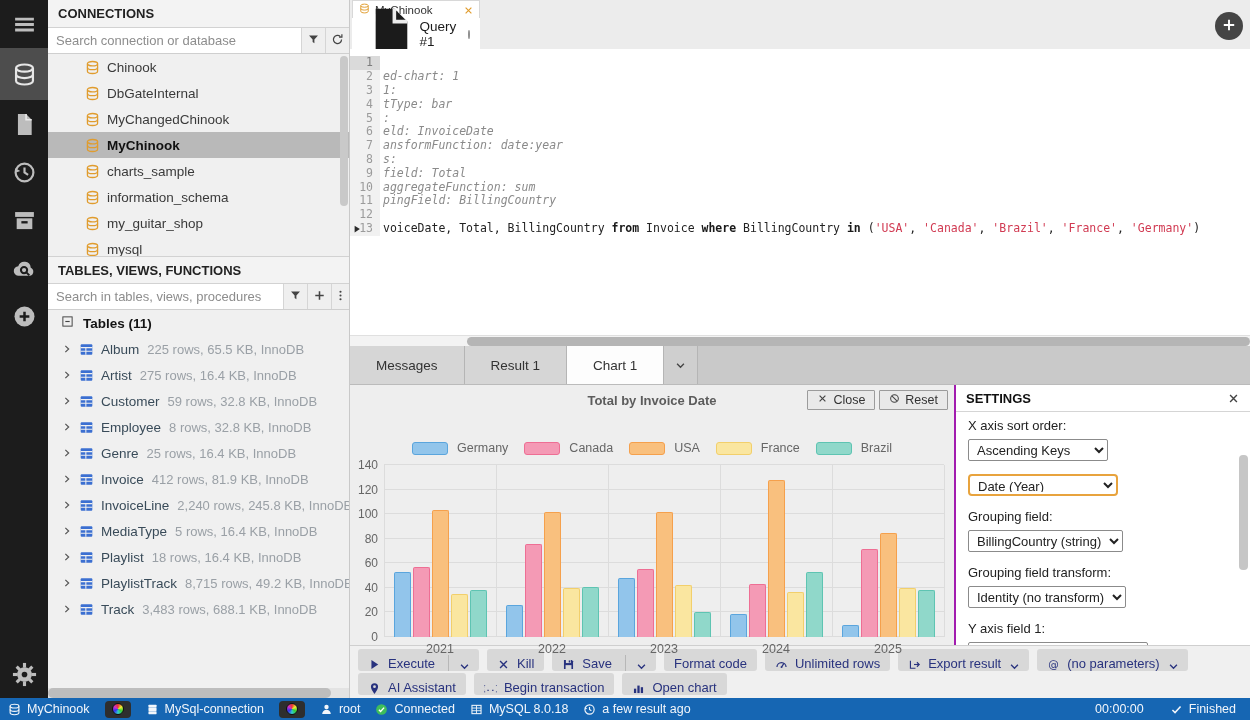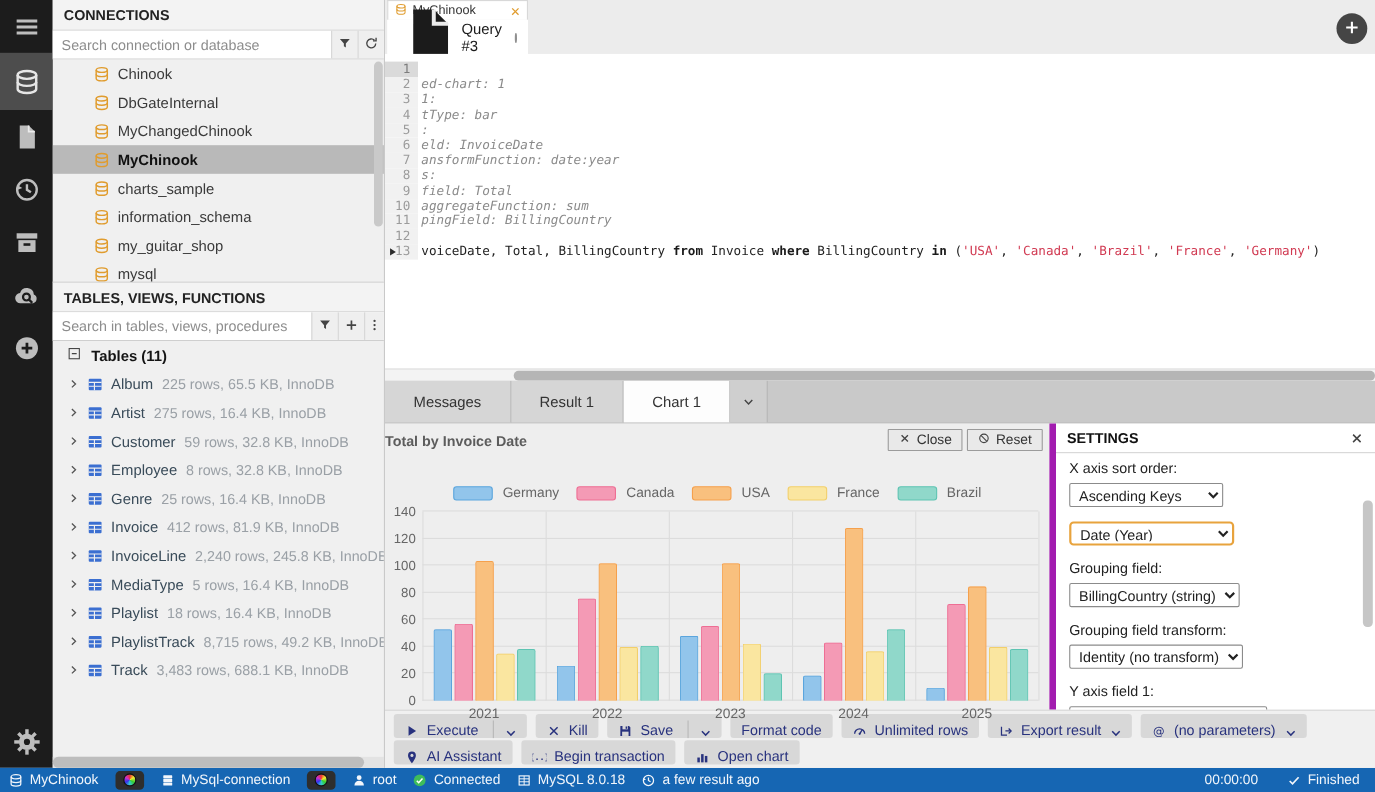--- a/index.html
+++ b/index.html
@@ -73,40 +73,40 @@
   .result-tabs { height:39px; background:#c9c9c9; display:flex; align-items:stretch; border-bottom:1px solid #bbb; }
   .rtab { padding:0 26px; display:flex; align-items:center; font-size:13.5px; color:#333; background:#d6d6d6; border-right:1px solid #b5b5b5; cursor:pointer; }
   .rtab.active { background:#f0f0f0; background:#fdfdfd; }
   .rtab-chev { width:34px; display:flex; align-items:center; justify-content:center; background:#cfcfcf; border-right:1px solid #b5b5b5; cursor:pointer; color:#444; }
   .rtab-chev svg { width:13px; height:13px; }
 
   
   .bottom { height:260px; display:flex; min-width:0; }
   .chart-pane { flex:1; background:#eeeeee; position:relative; min-width:0; }
   .chart-header { height:26px; position:relative; }
-  .chart-title { position:absolute; left:0; right:0; top:8px; font-weight:bold; font-size:13px; color:#5c5c5c; }
+  .chart-title { position:absolute; left:0; right:0; top:8px; text-align:center; font-weight:bold; font-size:13px; color:#5c5c5c; }
   .chart-btns { position:absolute; right:6px; top:5px; display:flex; gap:4px; }
   .cbtn { display:flex; align-items:center; gap:5px; background:#e9e9e9; border:1px solid #9b9b9b; padding:2px 9px; font-size:12.5px; color:#333; cursor:pointer; border-radius:1px; font-family:"Liberation Sans",sans-serif; }
   .cbtn svg { width:11px; height:11px; color:#444; }
   .legend { display:flex; justify-content:center; align-items:center; margin-top:28px; height:18px; }
   .leg-item { display:flex; align-items:center; margin:0 8px; }
   .leg-swatch { width:36px; height:13px; border-radius:3px; border:1.5px solid; margin-right:9px; }
   .leg-label { color:#666; font-size:12.5px; }
   .plot-wrap { margin:8px 10px 0 34px; position:relative; }
   .plot { position:relative; height:172px; }
   .gl-h { position:absolute; left:0; right:0; height:1px; background:#dcdcdc; }
   .gl-v { position:absolute; top:0; bottom:0; width:1px; background:#dcdcdc; }
   .ylab { position:absolute; left:-34px; width:28px; text-align:right; font-size:12px; color:#666; }
   .bar-group { position:absolute; bottom:0; top:0; display:flex; align-items:flex-end; justify-content:center; gap:2px; }
   .bar { width:17px; border:1.5px solid; border-bottom:none; border-radius:2px 2px 0 0; }
   .xlabels { display:flex; margin-top:5px; }
   .xlabels span { flex:1; text-align:center; color:#666; font-size:12.5px; }
 
   
-  .settings-pane { width:296px; background:#fff; border-left:6px solid #a21caf; position:relative; overflow:hidden; }
+  .settings-pane { width:296px; background:#fff; border-left:2px solid #a21caf; position:relative; overflow:hidden; }
   .settings-header { height:27px; display:flex; align-items:center; padding:0 10px; border-bottom:1px solid #d5d5d5; }
   .settings-title { font-weight:bold; font-size:13px; color:#111; }
   .settings-close { margin-left:auto; color:#444; width:13px; height:13px; cursor:pointer; }
   .settings-body { padding:6px 12px; }
   .set-field { margin-bottom:13px; }
   .set-label { color:#222; font-size:13px; margin-bottom:6px; }
   .set-select { font-size:13px; color:#222; padding:2px 4px; border:1px solid #8b8b8b; background:#fff; border-radius:2px; min-width:140px; height:22px; font-family:"Liberation Sans",sans-serif; }
   .set-field.focused .set-select { border:2px solid #e8a33d; border-radius:4px; min-width:150px; }
   .set-field.wide .set-select { min-width:180px; }
   .settings-vscroll { position:absolute; right:2px; top:70px; width:9px; height:115px; background:#c6c6c6; border-radius:4px; }
@@ -488,21 +488,21 @@
           <span>MyChinook</span>
           <span class="gx"><svg viewBox="0 0 16 16" width="100%" height="100%">
                 <path d="M3.8 3.8l8.4 8.4M12.2 3.8l-8.4 8.4" fill="none" stroke="currentColor" stroke-width="1.7"></path>
               </svg></span>
         </div>
         <div class="querytab">
           <span class="ficon"><svg viewBox="0 0 16 16" width="100%" height="100%">
                 <path d="M3.8 1.3h5.2l3.6 3.6v9.8H3.8z" fill="currentColor"></path>
                 <path d="M9 1.3v3.6h3.6" stroke="#ececec" stroke-width="1" fill="none"></path>
               </svg></span>
-          <span>Query #3</span>
+          <span>Query #1</span>
           <span class="dirty-dot"></span>
         </div>
         <button class="newtab-btn">
           <span><svg viewBox="0 0 16 16" width="100%" height="100%">
                 <path d="M8 2.8v10.4M2.8 8h10.4" fill="none" stroke="currentColor" stroke-width="1.9"></path>
               </svg></span>
         </button>
       </div>
 
       <div class="editor" id="editor">

